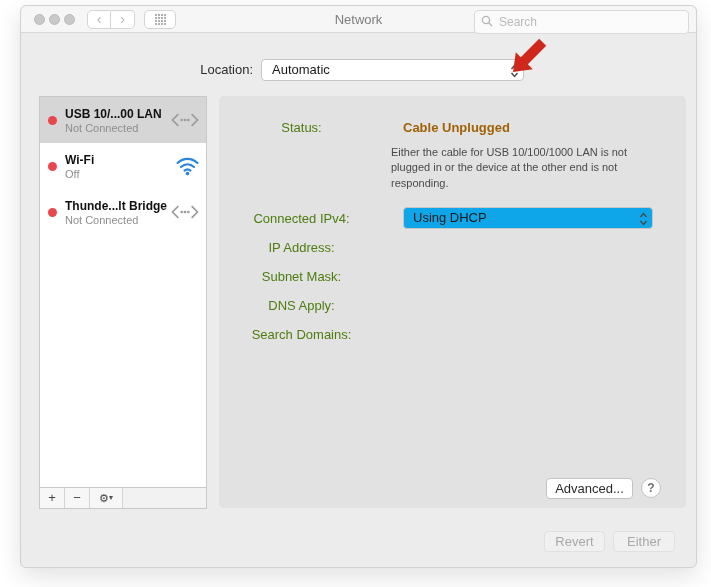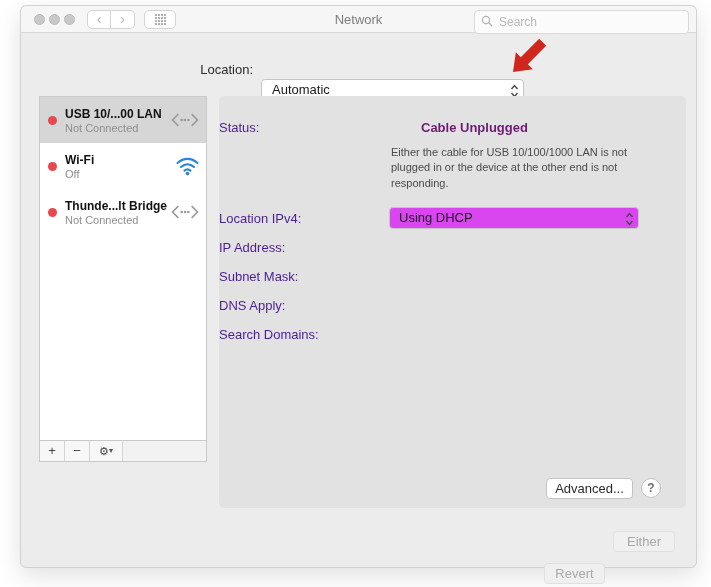--- a/index.html
+++ b/index.html
@@ -31,66 +31,66 @@
   .searchbox input { width:100%; height:100%; border:none; outline:none; background:transparent;
     padding-left:24px; font-size:12px; color:#666; font-family:"Liberation Sans",sans-serif; }
   .searchbox input::placeholder { color:#b9b9b9; }
 
   
   .locrow { position:absolute; top:53px; left:0; width:100%; height:22px; }
   .loclabel { position:absolute; left:112px; width:120px; text-align:right;
     font-size:13px; color:#2b2b2b; line-height:22px; }
   .locselect { position:absolute; left:240px; width:263px; height:22px; background:#fff;
     border:1px solid #c6c6c6; border-radius:4px; font-size:13px; color:#1a1a1a;
-    line-height:20px; padding-left:10px;margin-top:20px; }
+    line-height:20px; padding-left:10px; }
   .stepper { position:absolute; right:4px; top:3px; }
 
   
   .redarrow { position:absolute; left:485px; top:16px; pointer-events:none; }
 
   
-  .sidebar { position:absolute; left:18px; top:90px; width:168px; height:366px;
+  .sidebar { position:absolute; left:18px; top:90px; width:168px; height:413px;
     background:#fff; border:1px solid #c9c9c9; display:flex; flex-direction:column; }
   .svclist { flex:1; overflow:hidden; }
   .svc { height:46px; display:flex; align-items:center; cursor:default; }
   .svc.selected { background:#d6d6d6; }
   .dot { width:9px; height:9px; border-radius:50%; background:#e8474e; margin-left:8px; flex:none; }
   .svctext { margin-left:8px; flex:1; min-width:0; }
   .svcname { font-size:12px; font-weight:bold; color:#111; white-space:nowrap; }
   .svcstatus { font-size:11px; color:#8e8e8e; margin-top:1px; }
   .svcicon { margin-right:6px; flex:none; }
   .listactions { height:21px; border-top:1px solid #c9c9c9; background:#f2f2f2; display:flex; }
   .actbtn { width:25px; height:100%; border-right:1px solid #d4d4d4; background:#f7f7f7;
     font-size:13px; color:#444; text-align:center; line-height:19px; }
   .actbtn.gear { width:33px; font-size:11px; }
   .gearchev { font-size:8px; color:#555; vertical-align:2px; }
 
   
   .panel { position:absolute; left:198px; top:90px; width:467px; height:412px;
     background:#e2e2e2; border-radius:5px; padding-top:20px; }
   .frow { display:flex; align-items:center; height:22px; margin-bottom:7px; }
-  .flabel { width:165px; text-align:left; font-size:13px; color:#4c1d95; flex:none; margin-right:5px; }
-  .statusval { font-size:13px; font-weight:bold; color:#701a75;margin-left:32px; }
+  .flabel { width:165px; text-align:center; font-size:13px; color:#4d7c0f; flex:none; margin-right:19px; }
+  .statusval { font-size:13px; font-weight:bold; color:#a16207; }
   .desc { margin-left:172px; width:276px; font-size:11px; line-height:1.4; color:#4a4a4a; margin-top:3px; }
   .formarea { margin-top:16px; }
-  .dhcpselect { position:relative; width:250px; height:22px; background:#d946ef;
+  .dhcpselect { position:relative; width:250px; height:22px; background:#0ea5e9;
     border:1px solid #c6c6c6; border-radius:4px; font-size:13px; color:#1a1a1a;
     line-height:20px; padding-left:9px; }
   .advbtn { position:absolute; right:53px; bottom:9px; width:87px; height:21px;
     background:#fff; border:1px solid #c3c3c3; border-radius:4px;
     font-size:13px; color:#2b2b2b; text-align:center; line-height:19px; }
   .helpbtn { position:absolute; right:25px; bottom:10px; width:20px; height:20px;
     background:#fff; border:1px solid #c3c3c3; border-radius:50%;
     font-size:12px; font-weight:bold; color:#6f6f6f; text-align:center; line-height:18px; }
 
   
   .footbtn { position:absolute; top:525px; height:21px; background:#f0f0f0;
     border:1px solid #e0e0e0; border-radius:4px; font-size:13px; color:#a8a8a8;
     text-align:center; line-height:19px; }
-  .revert { left:523px; width:61px;margin-top:32px; }
+  .revert { left:523px; width:61px; }
   .apply  { left:592px; width:62px; }
 </style>
 </head>
 <body>
 
 <div class="window">
 
   <div class="titlebar">
     <div class="light l1"></div>
     <div class="light l2"></div>
@@ -206,21 +206,21 @@
   <div class="panel">
 
     <div class="frow">
       <div class="flabel">Status:</div>
       <div class="statusval">Cable Unplugged</div>
     </div>
     <div class="desc">Either the cable for USB 10/100/1000 LAN is not plugged in or the device at the other end is not responding.</div>
 
     <div class="formarea">
       <div class="frow">
-        <div class="flabel">Location IPv4:</div>
+        <div class="flabel">Connected IPv4:</div>
         <div class="dhcpselect">
           <span>Using DHCP</span>
           <svg class="stepper" width="9" height="16" viewBox="0 0 9 16">
             <path d="M1.5 6 L4.5 2.5 L7.5 6" stroke="#4a4a4a" stroke-width="1.4" fill="none"></path>
             <path d="M1.5 10 L4.5 13.5 L7.5 10" stroke="#4a4a4a" stroke-width="1.4" fill="none"></path>
           </svg>
         </div>
       </div>
       <div class="frow">
         <div class="flabel">IP Address:</div>

